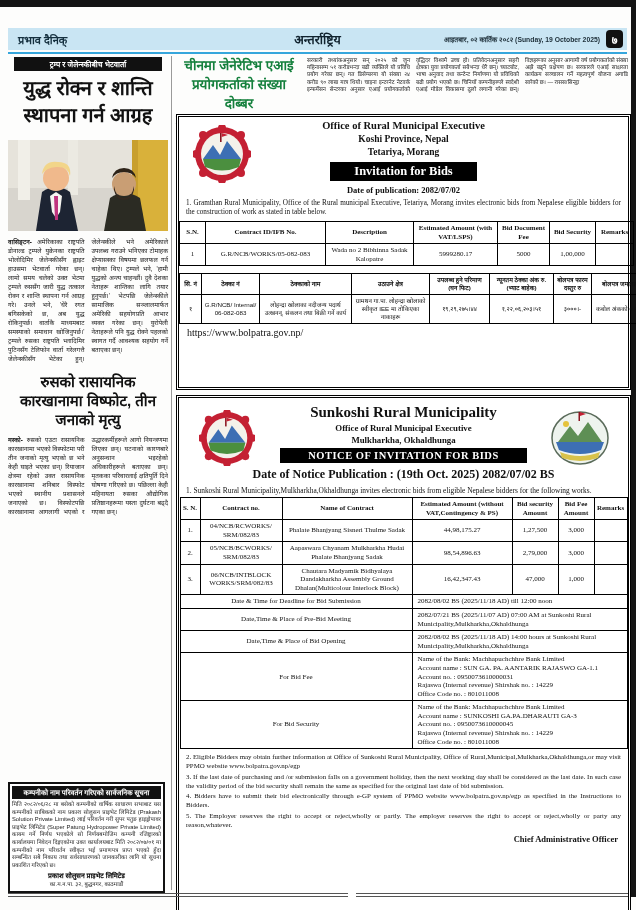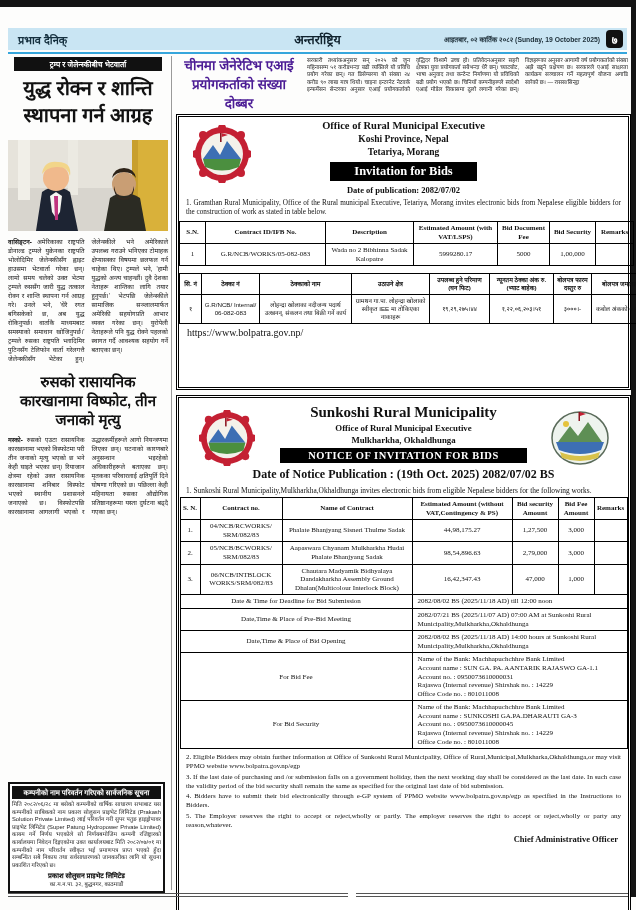--- a/index.html
+++ b/index.html
@@ -30,21 +30,21 @@
 
   .ad-box { position:absolute; left:8px; top:782px; width:157px; height:111px; border:2px solid #111; background:#fff; padding:2px; }
   .ad-head { background:#111; color:#fff; font-size:7px; font-weight:bold; text-align:center; padding:2px 1px; }
   .ad-body { font-size:5.8px; line-height:7.6px; text-align:justify; color:#222; margin-top:2px; }
   .ad-sign { font-size:6.8px; font-weight:bold; text-align:center; margin-top:2px; }
   .ad-addr { font-size:5.8px; text-align:center; color:#222; }
 
   
   .ai-article { position:absolute; left:176px; top:56px; width:452px; height:56px; }
   .ai-head-block { position:absolute; left:0; top:0; width:126px; }
-  .ai-headline { font-size:13.5px; line-height:19px; font-weight:bold; text-align:center; color:#4c1d95; }
+  .ai-headline { font-size:13.5px; line-height:19px; font-weight:bold; text-align:center; color:#15803d; }
   .ai-dateline { font-size:5.6px; line-height:7px; color:#222; margin-top:2px; text-align:justify; }
   .ai-body { position:absolute; left:131px; top:1px; width:321px; height:55px; column-count:3; column-gap:6px; font-size:5.6px; line-height:7.2px; text-align:justify; color:#222; overflow:hidden; }
 
   
   .notice { position:absolute; left:176px; width:455px; background:#fff; border:3px double #000; font-family:"Liberation Serif", serif; color:#111; }
   .gramthan { top:114px; height:276px; }
   .sunkoshi { top:395px; height:559px; }
   .n-center { text-align:center; }
   .n-title { font-size:16px; font-weight:bold; margin-top:7px; }
   .n-title-sm { font-size:15px; font-weight:bold; margin-top:6px; }

